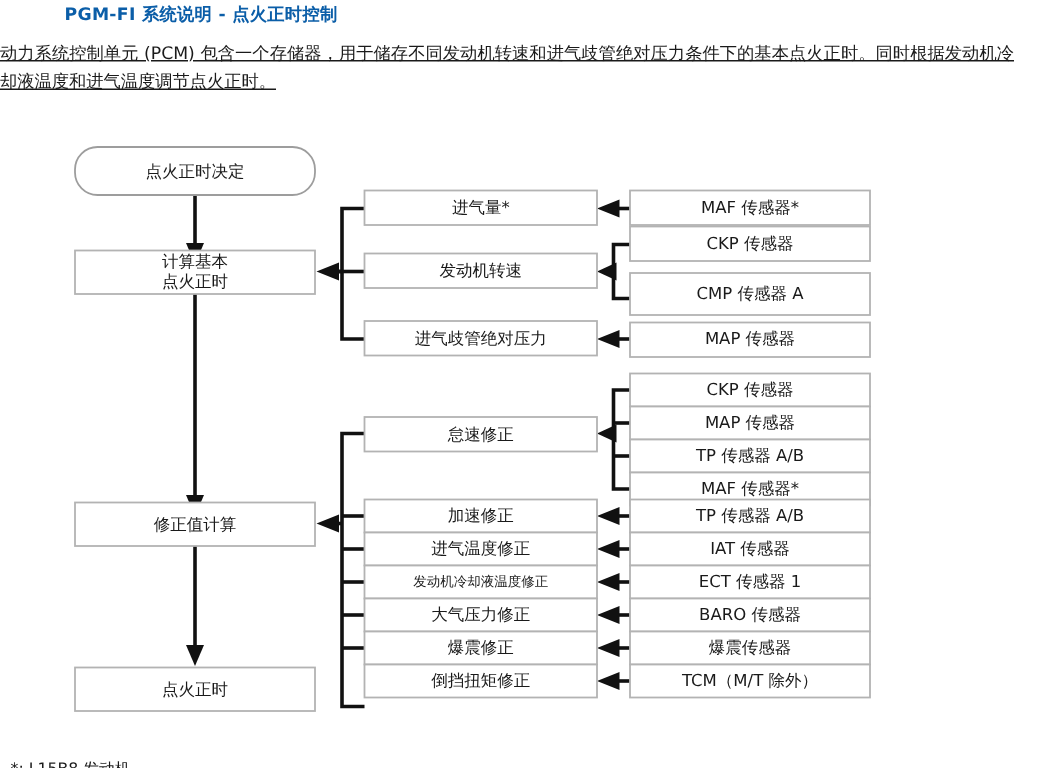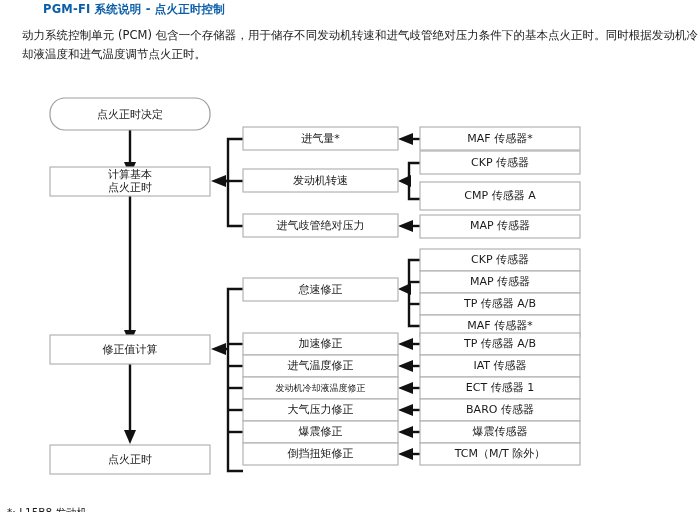--- a/index.html
+++ b/index.html
@@ -21,27 +21,28 @@
     top: 2px;
     font-size: 11.5px;
     font-weight: bold;
     color: #0b5ea8;
     letter-spacing: 0.2px;
     white-space: nowrap;
     margin-left: 36px;
   }
   #intro {
     position: absolute;
-    left: 22px;
+    left: 0;
     top: 26px;
     width: 676px;
     font-size: 11.5px;
     line-height: 1.65;
     color: #1a1a1a;
     text-align: justify;
+    text-decoration: underline;
   }
   #footnote {
     position: absolute;
     left: 7px;
     top: 490px;
     font-size: 10.5px;
     color: #1a1a1a;
     white-space: nowrap;
     margin-top: 16px;
   }

